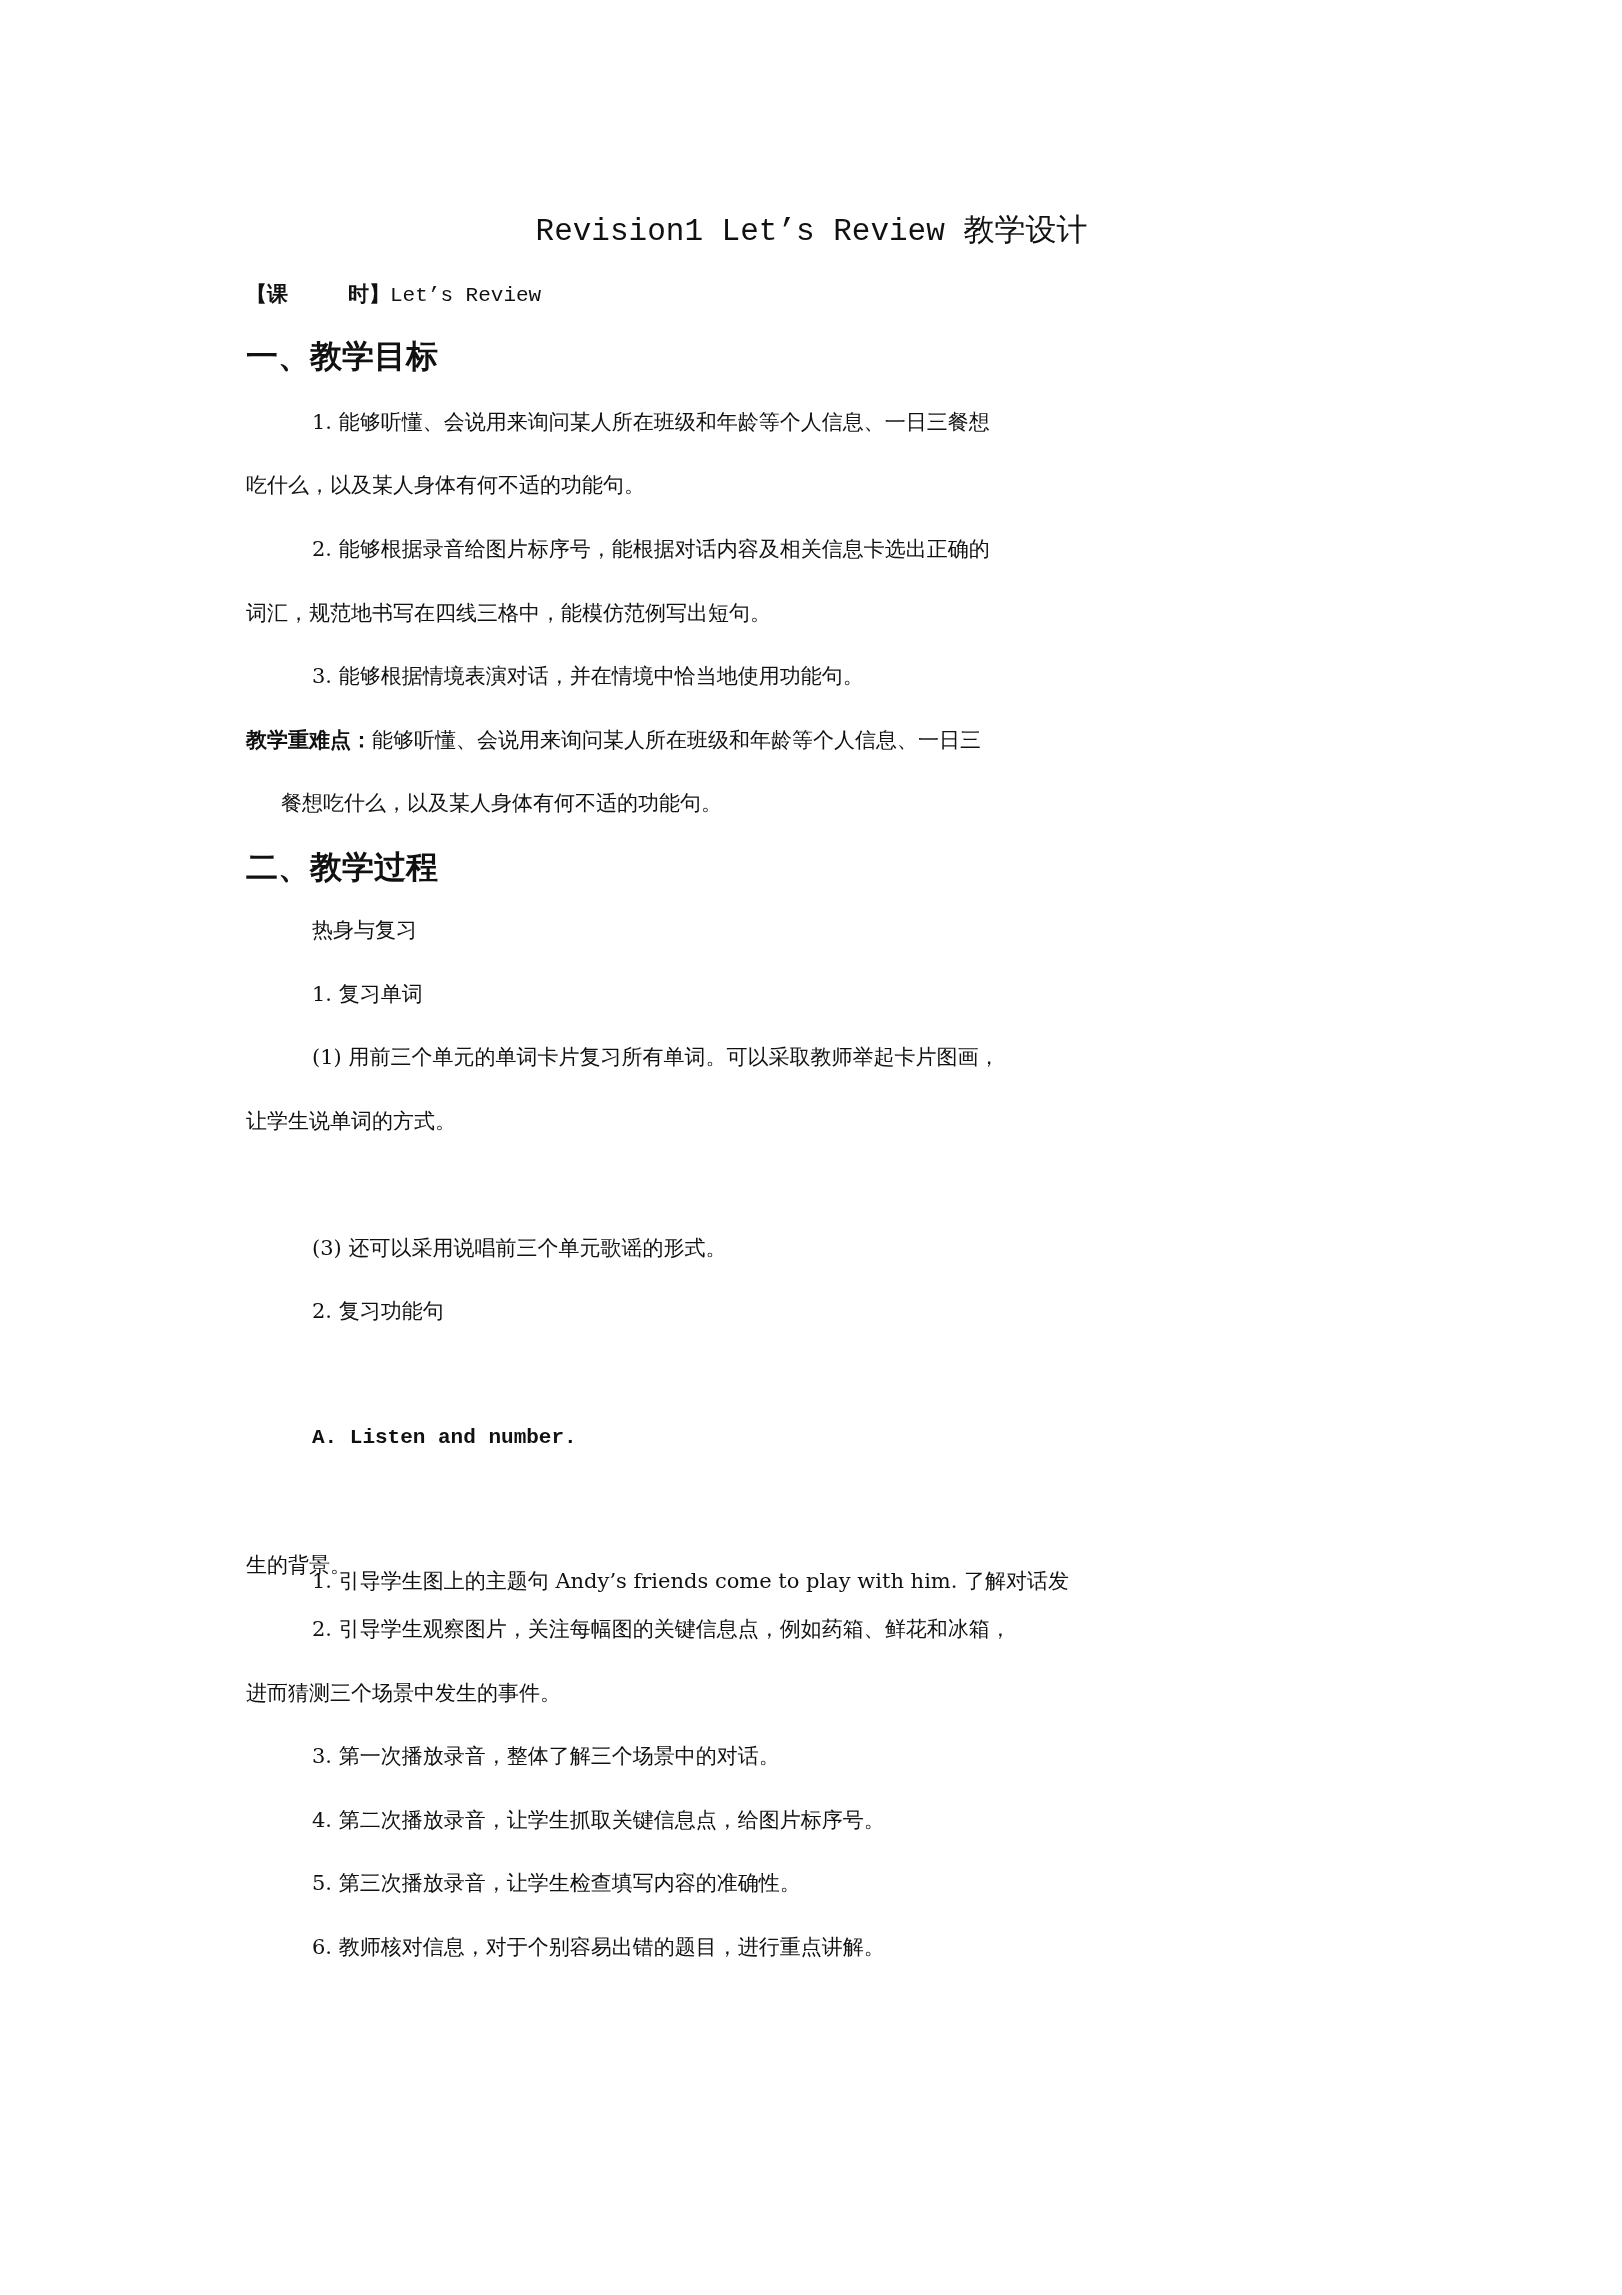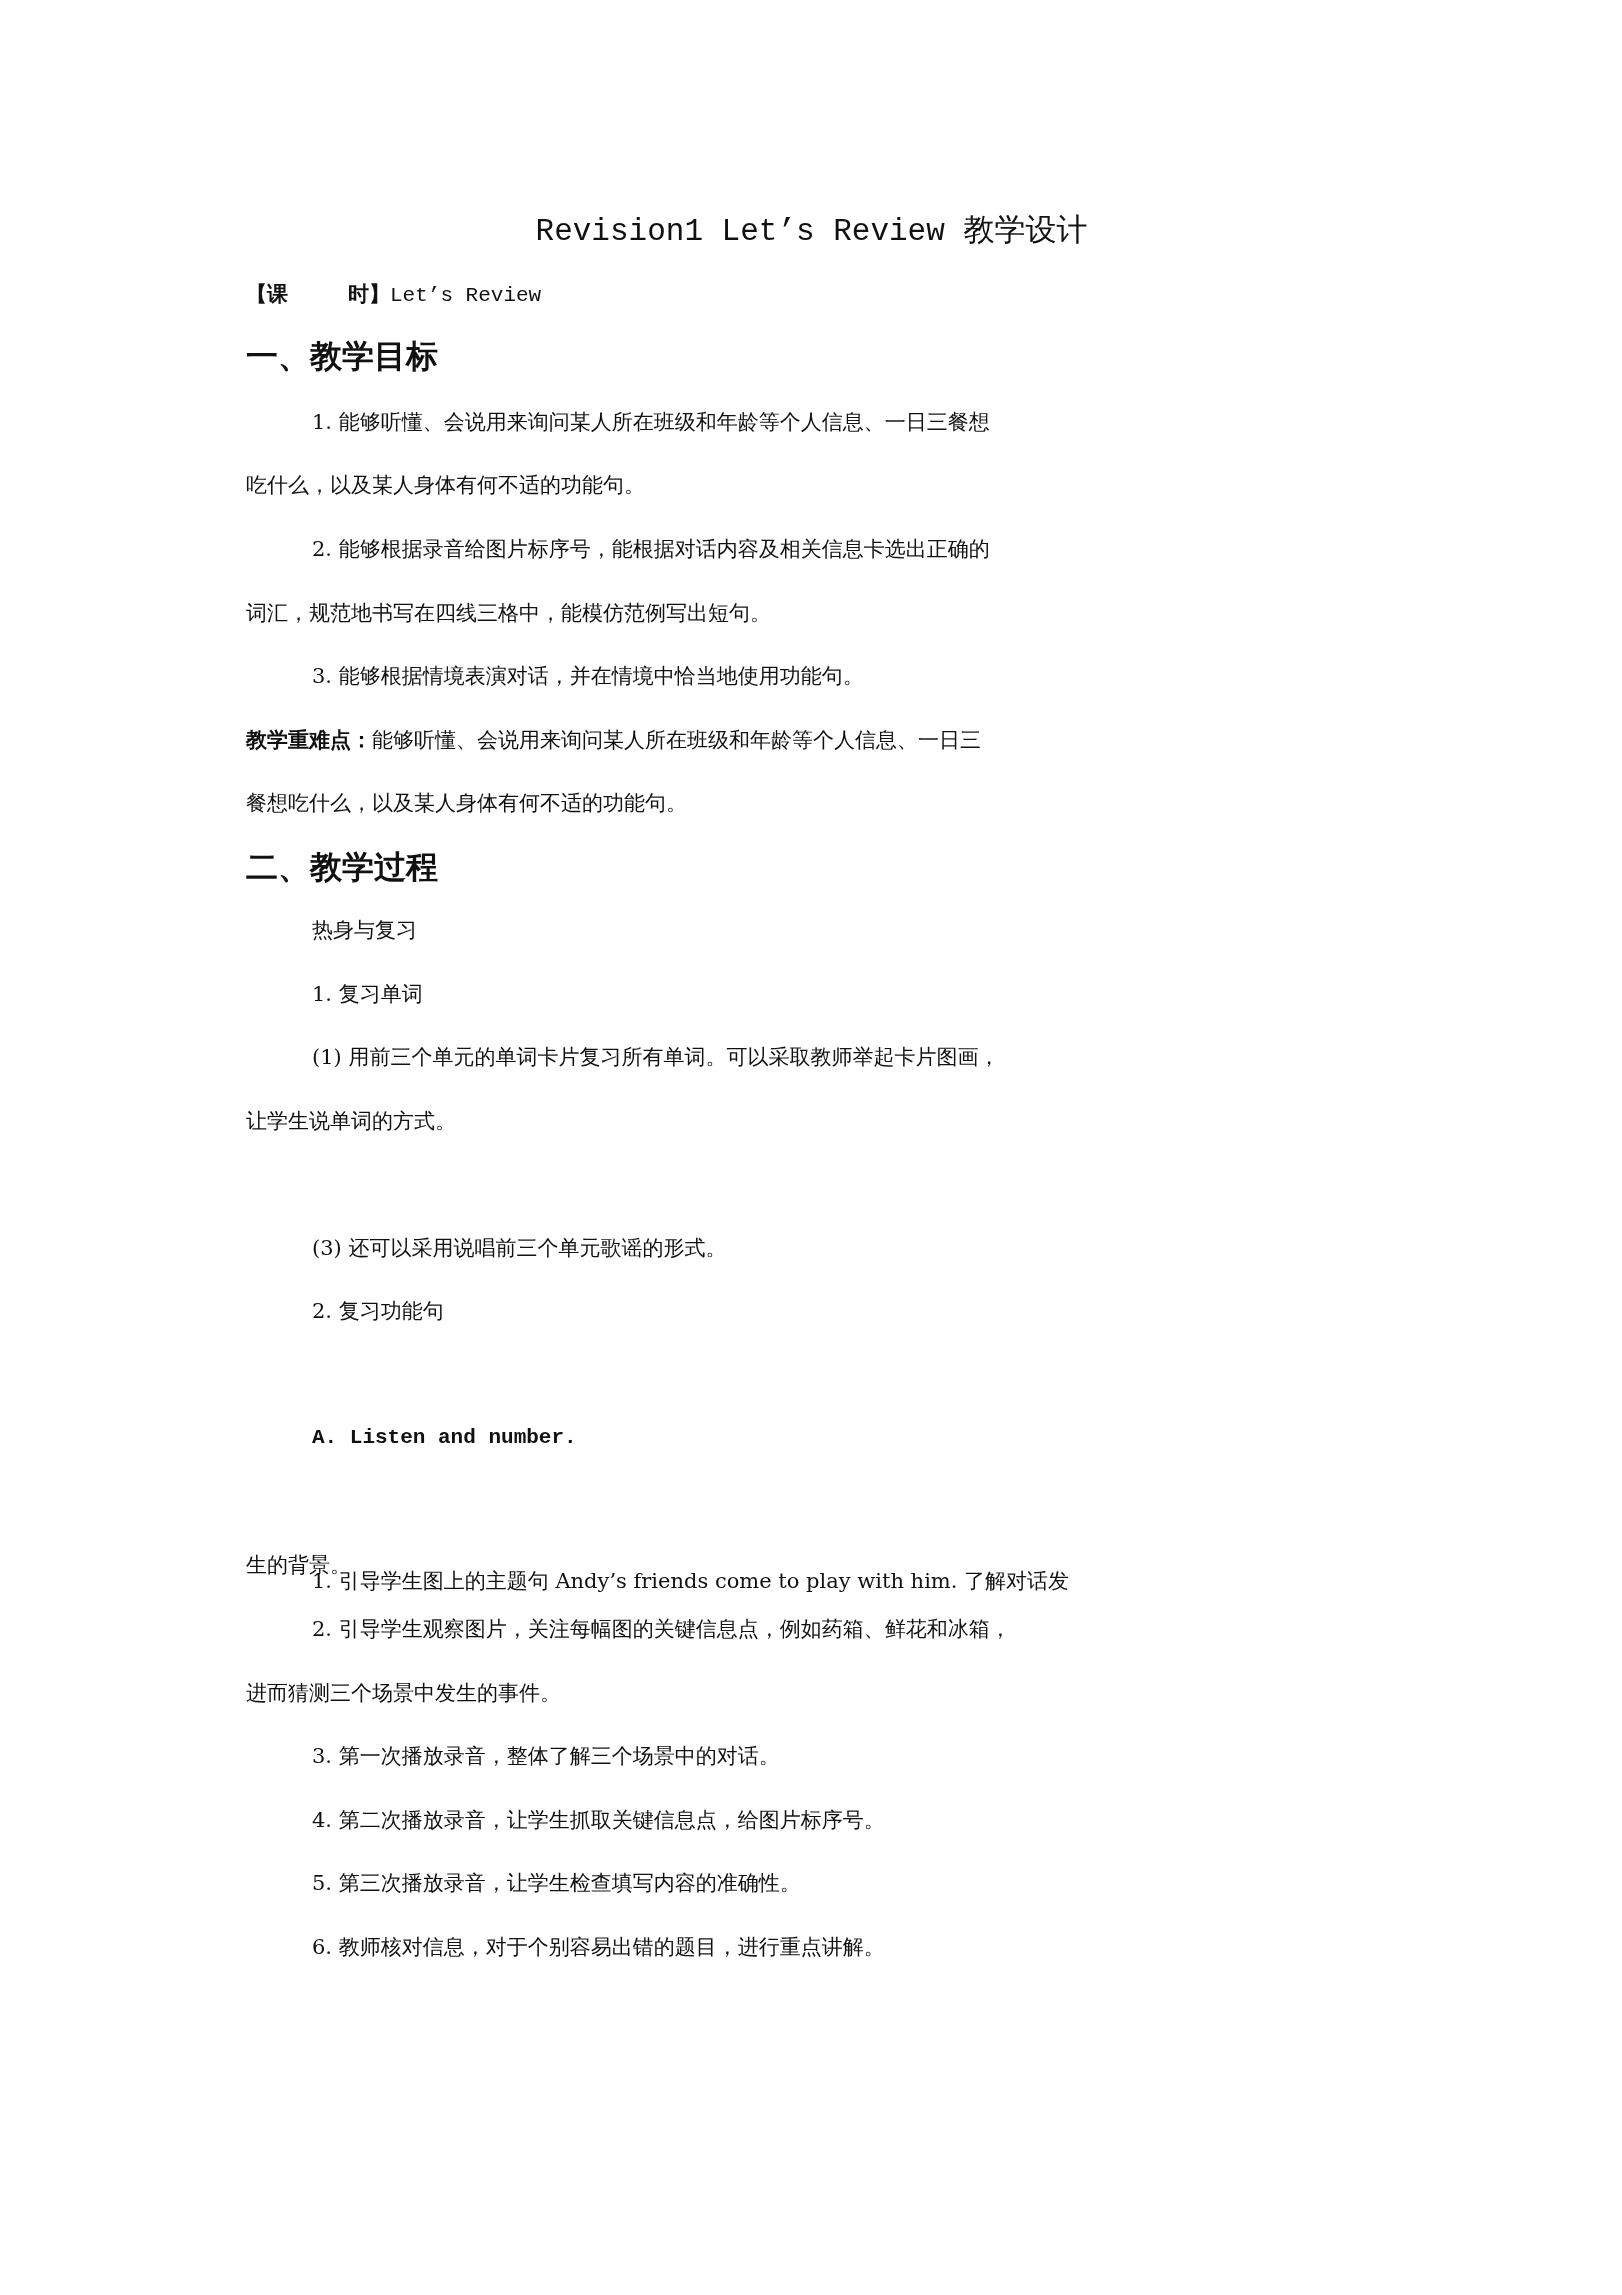--- a/index.html
+++ b/index.html
@@ -33,21 +33,21 @@
 
   <div class="line indent" style="top:403px;">1. 能够听懂、会说用来询问某人所在班级和年龄等个人信息、一日三餐想</div>
   <div class="line" style="top:466px;">吃什么，以及某人身体有何不适的功能句。</div>
   <div class="line indent" style="top:530px;">2. 能够根据录音给图片标序号，能根据对话内容及相关信息卡选出正确的</div>
   <div class="line" style="top:594px;">词汇，规范地书写在四线三格中，能模仿范例写出短句。</div>
   <div class="line indent" style="top:657px;">3. 能够根据情境表演对话，并在情境中恰当地使用功能句。</div>
 
   <div class="line" style="top:721px;">
     <span class="bold">教学重难点：</span><span>能够听懂、会说用来询问某人所在班级和年龄等个人信息、一日三</span>
   </div>
-  <div class="line" style="top:784px;">餐想吃什么，以及某人身体有何不适的功能句。</div>
+  <div class="line" style="top:784px;margin-left:35px;">餐想吃什么，以及某人身体有何不适的功能句。</div>
 
   <div class="line h" style="top:848px;">二、教学过程</div>
   <div class="line indent" style="top:911px;">热身与复习</div>
   <div class="line indent" style="top:975px;text-align:center;">1. 复习单词</div>
   <div class="line indent" style="top:1038px;">(1) 用前三个单元的单词卡片复习所有单词。可以采取教师举起卡片图画，</div>
   <div class="line" style="top:1102px;">让学生说单词的方式。</div>
   <div class="line indent" style="top:1229px;">(3) 还可以采用说唱前三个单元歌谣的形式。</div>
 
   <div class="line indent" style="top:1292px;">2. 复习功能句</div>
 

